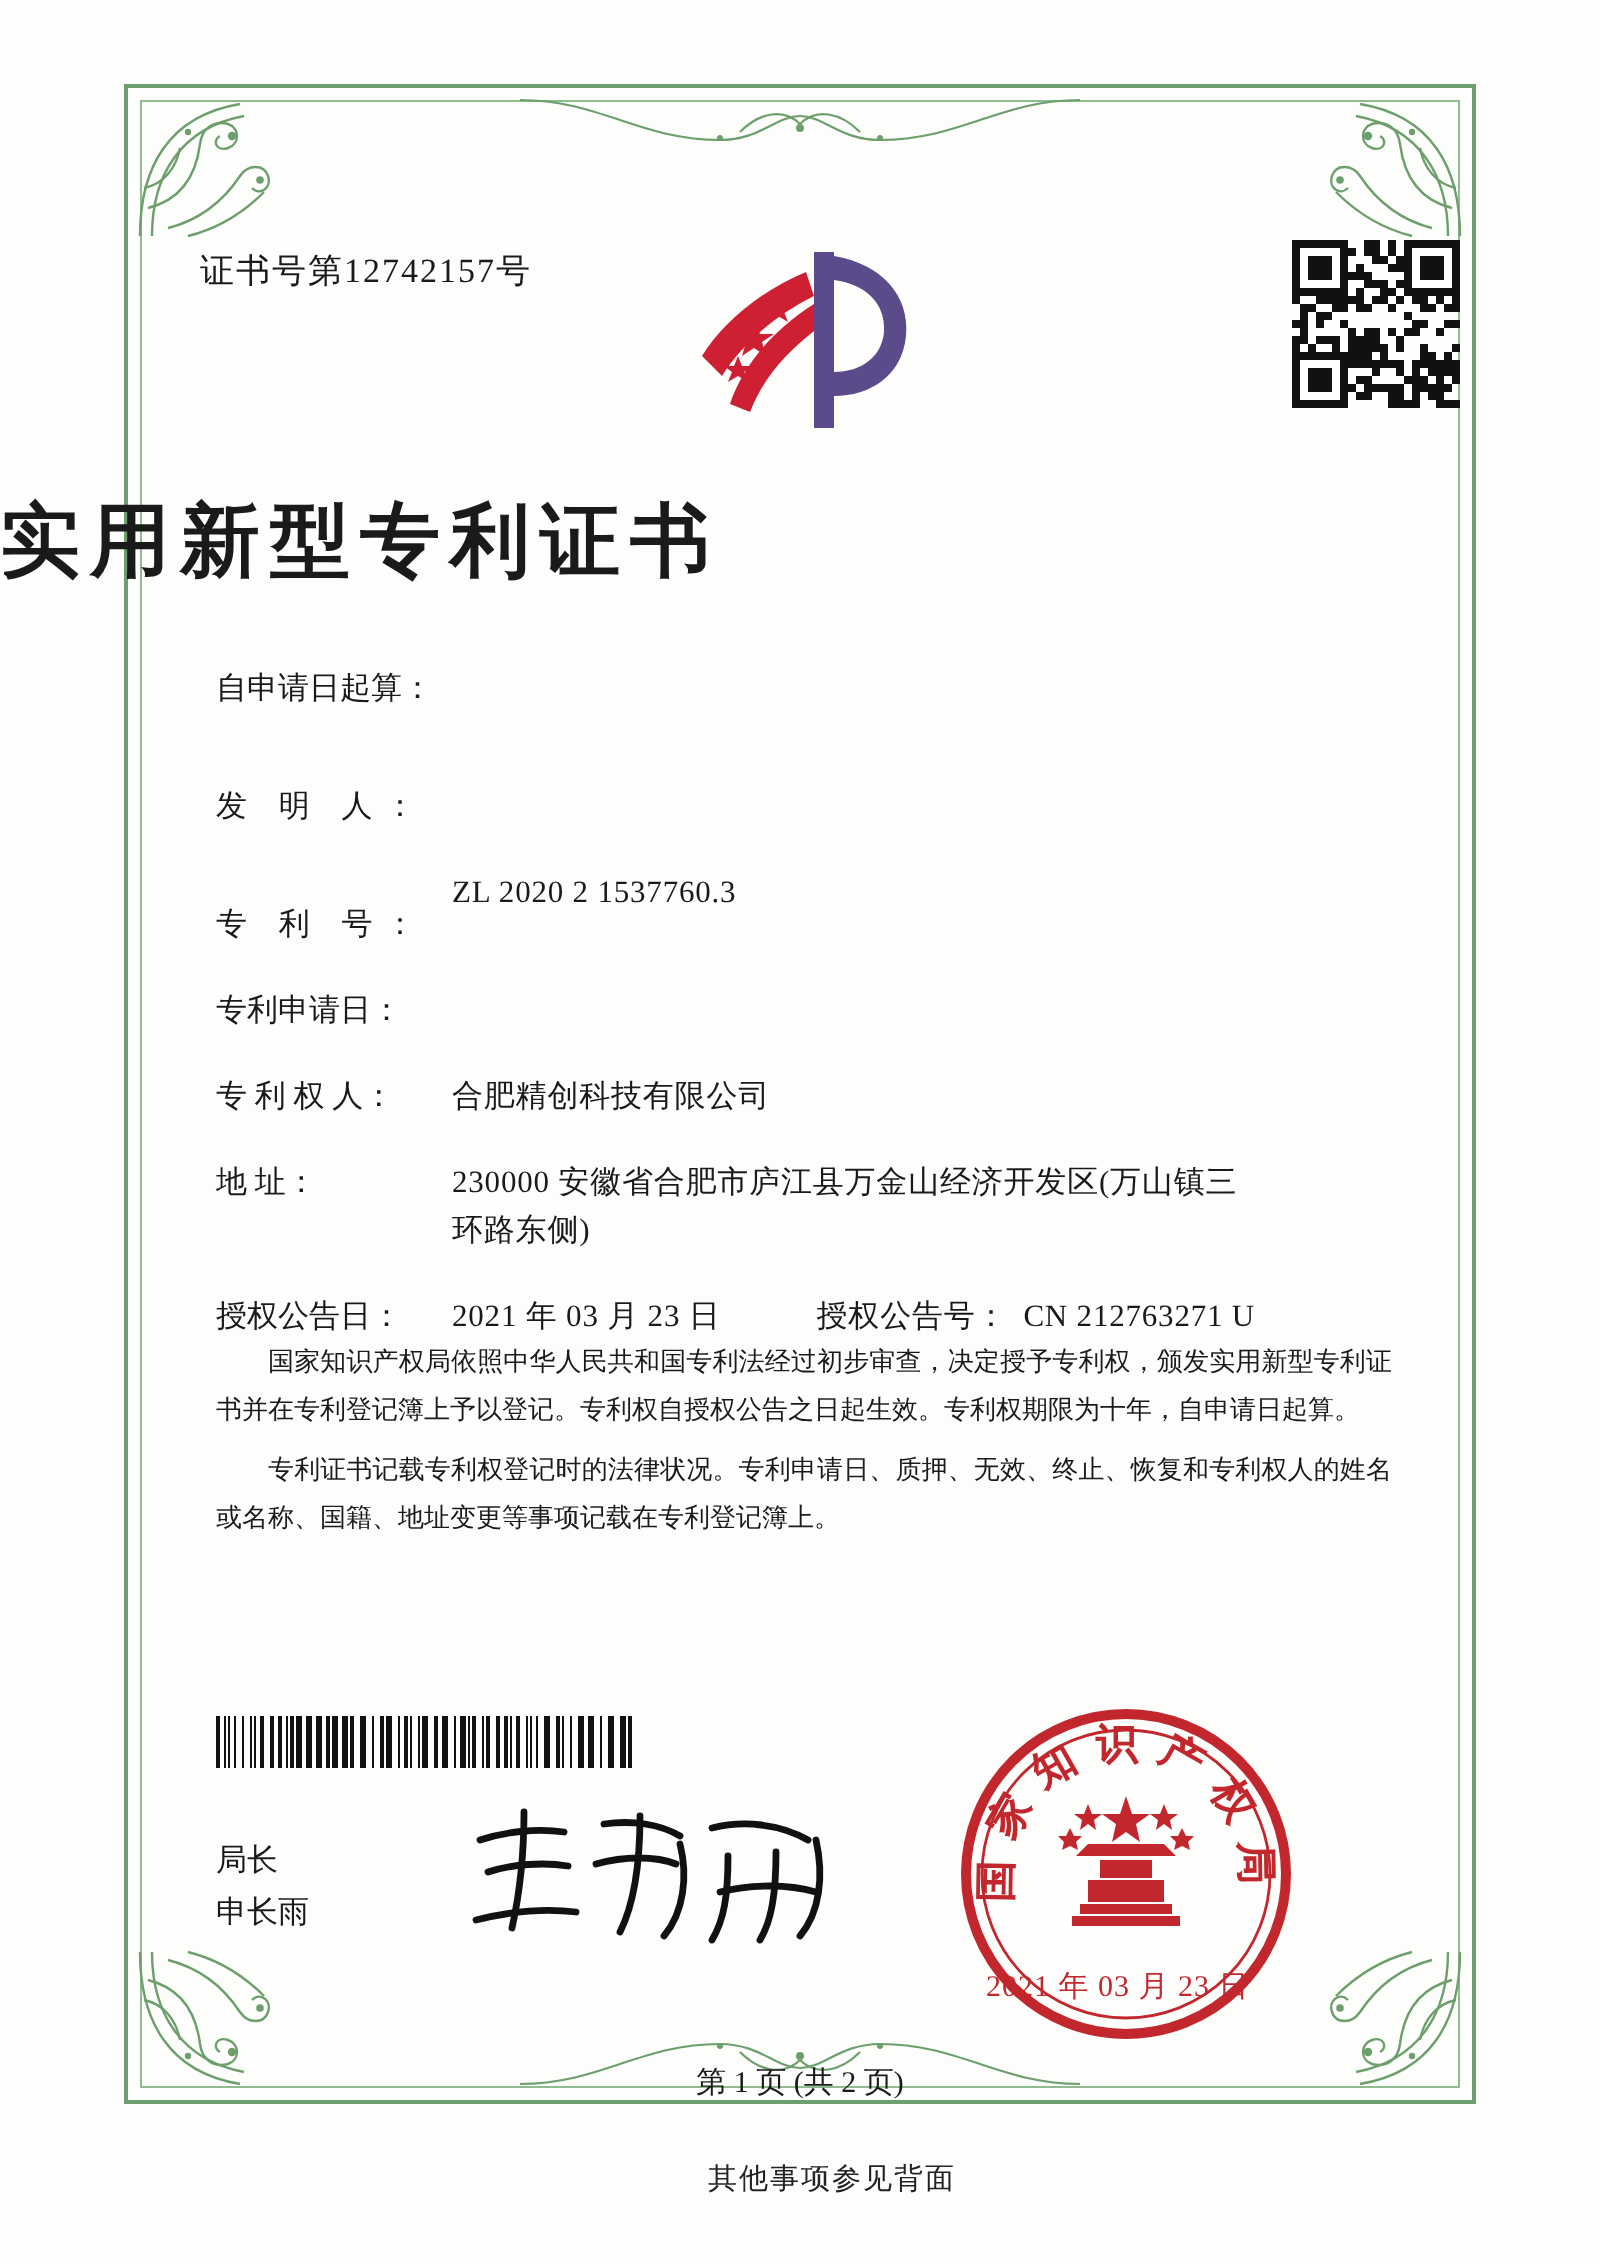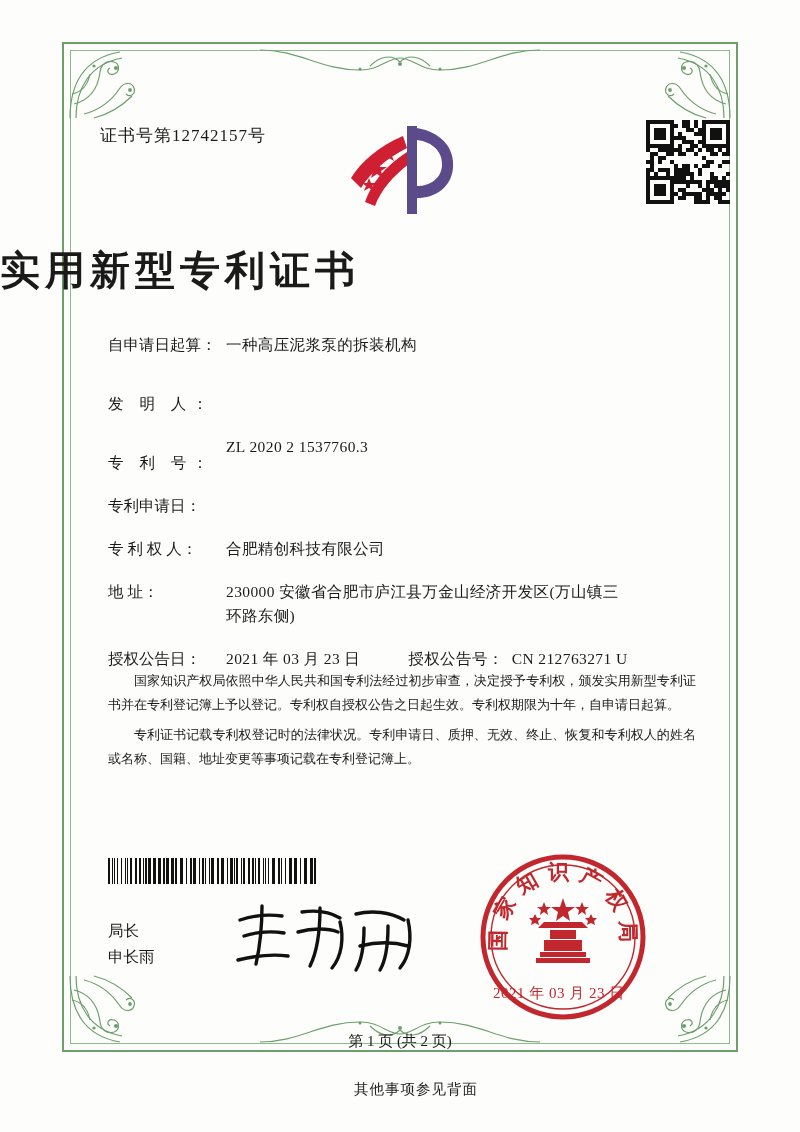--- a/index.html
+++ b/index.html
@@ -763,21 +763,20 @@
         <i class="on"></i>
       </div>
   </div>
 
   <div class="title">实用新型专利证书</div>
 
   <div class="fields">
 
     <div class="row">
       <div class="lbl">自申请日起算：</div>
-      <div class="val">一种高压泥浆泵的拆装机构</div>
     </div>
 
     <div class="row">
       <div class="lbl sp">发 明 人：</div>
     </div>
 
     <div class="row">
       <div class="lbl sp">专 利 号：</div>
       <div class="val">ZL 2020 2 1537760.3</div>
     </div>

